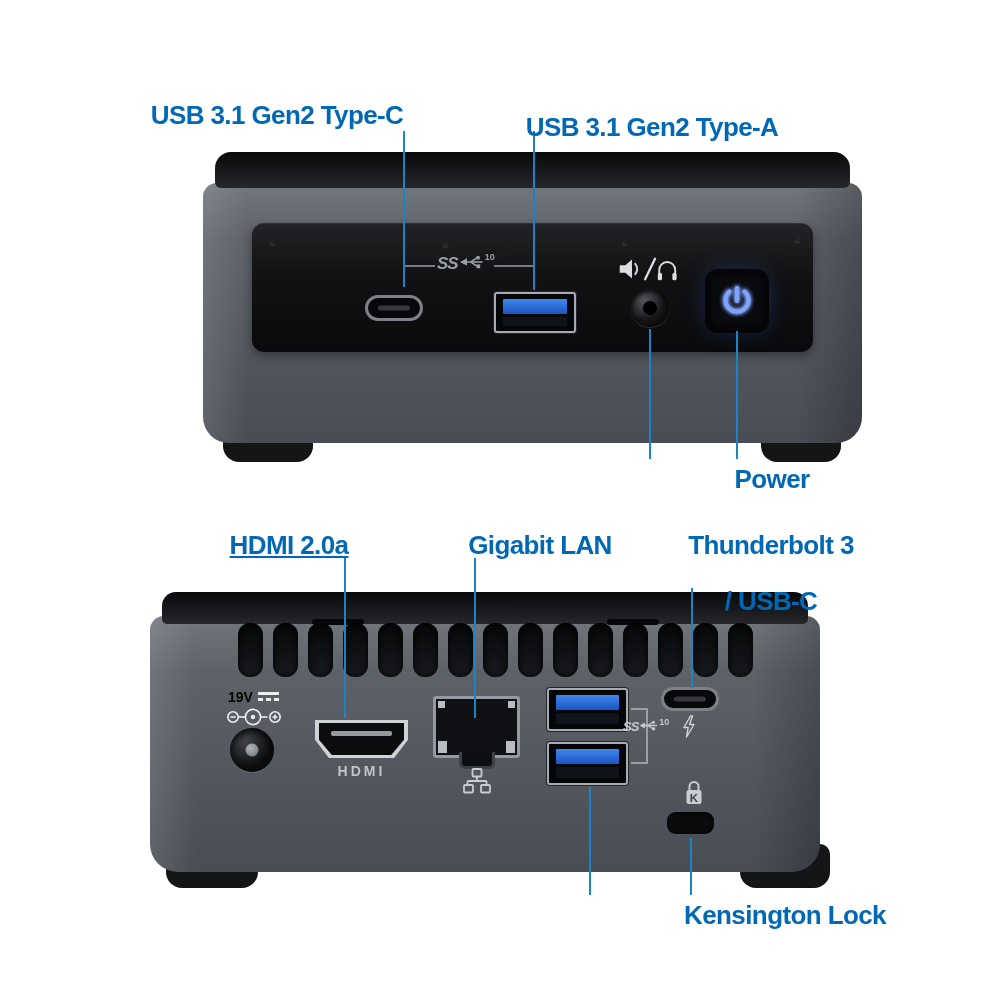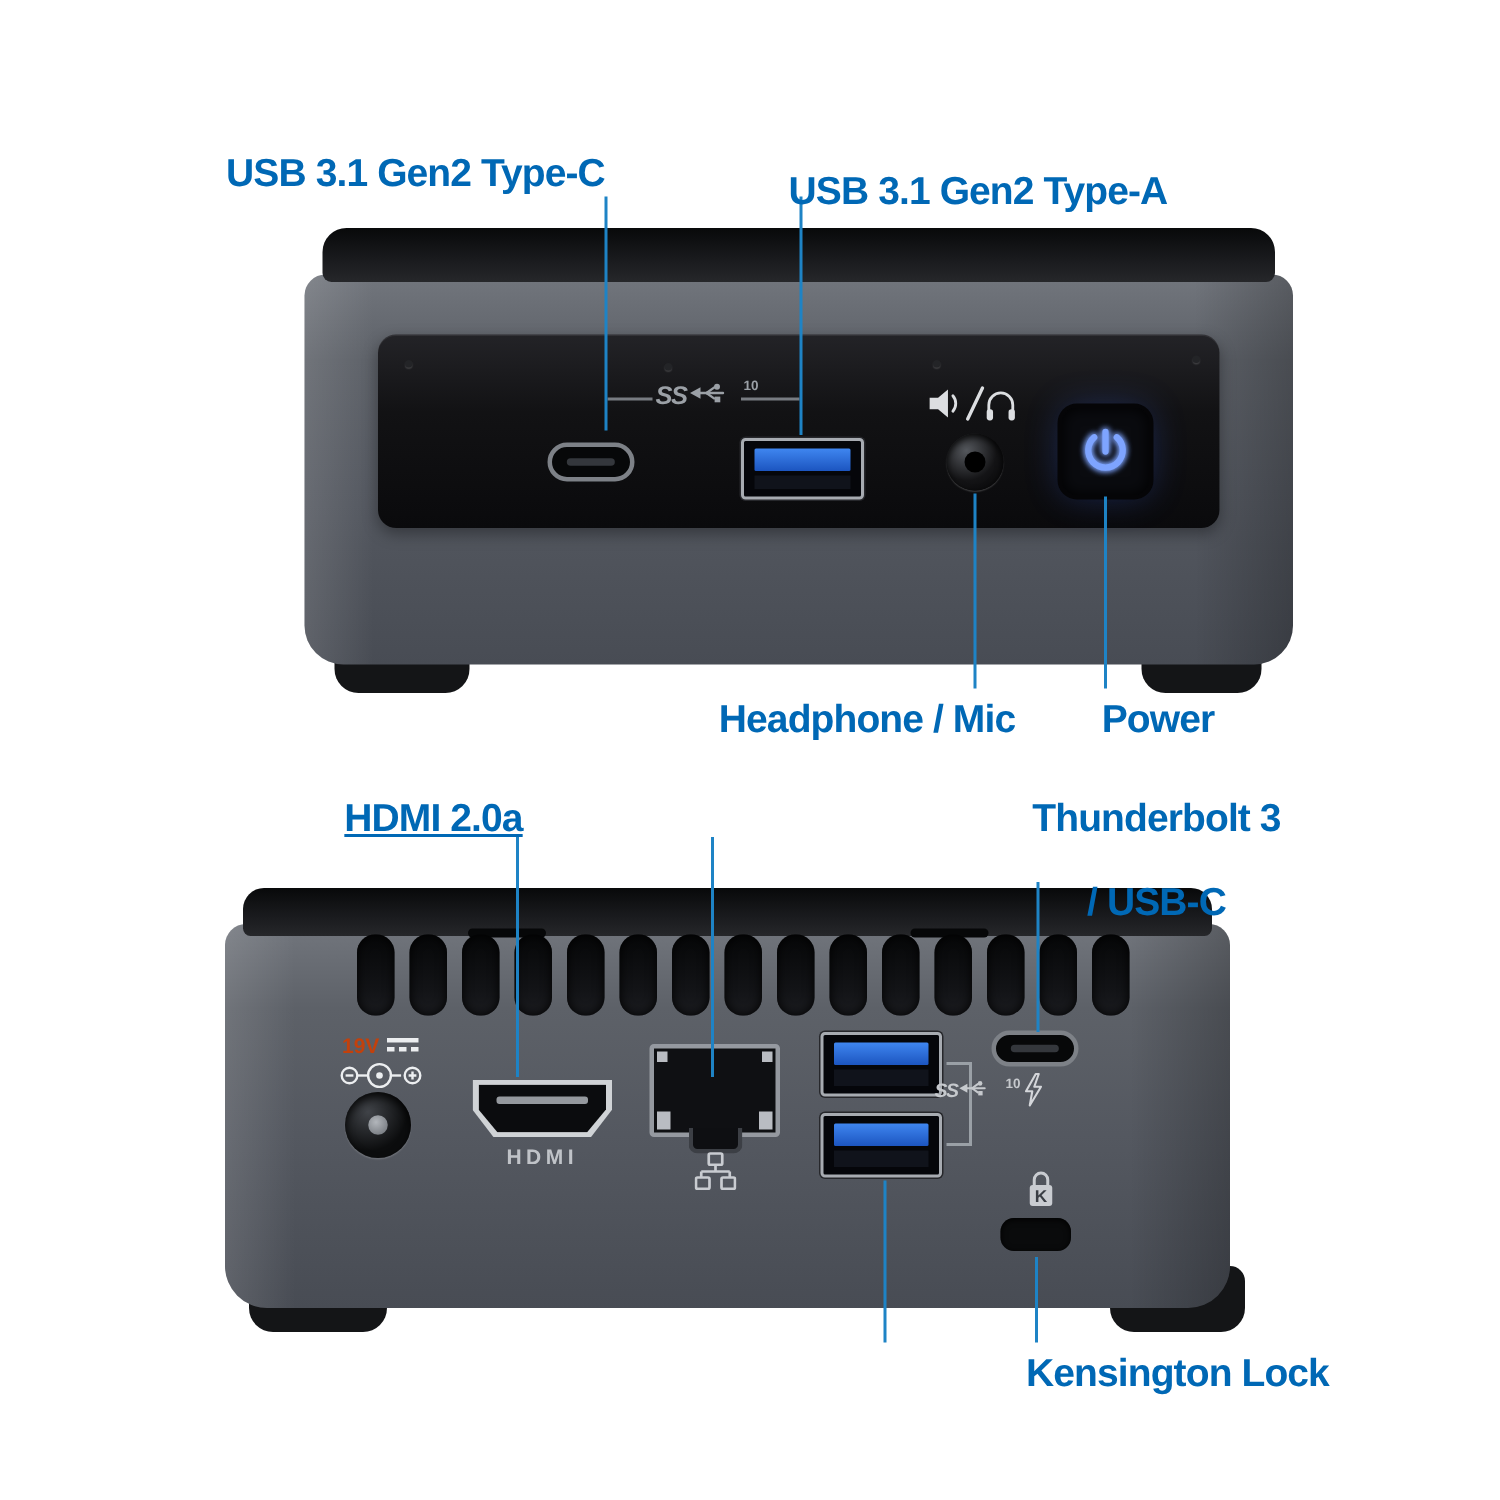--- a/index.html
+++ b/index.html
@@ -39,29 +39,29 @@
   .pwr-btn{position:absolute;background:#0a0b0f;border-radius:10px;
          box-shadow:0 0 0 3px #050507,inset 0 0 10px #000,0 0 24px rgba(64,110,255,.30);
          display:flex;align-items:center;justify-content:center;}
 
   
   .gline{position:absolute;background:#83878d;height:2px;}
   .gline-v{position:absolute;background:#9aa0a6;width:2px;}
   .ss-logo{position:absolute;display:flex;align-items:flex-start;font-style:italic;
          font-weight:700;line-height:1;z-index:2;}
   .ss-logo .ss-t{letter-spacing:-1px;}
-  .ss-logo sup{font-size:9px;font-style:normal;margin:-2px 0 0 12px;}
+  .ss-logo sup{font-size:9px;font-style:normal;margin:-2px 0 0 1px;}
 
   
   .vents{position:absolute;display:flex;gap:10px;}
   .vents i{width:25px;height:54px;border-radius:12px;display:block;
          background:linear-gradient(180deg,#060708,#131417 70%,#1b1c20);
          box-shadow:inset 0 0 7px #000;}
   .notch{position:absolute;height:6px;background:#060708;border-radius:3px;top:27px;width:52px;}
-  .dc-label{position:absolute;display:flex;align-items:flex-start;color:#c2410c;
+  .dc-label{position:absolute;display:flex;align-items:flex-start;color:#000000;
          font-weight:700;font-size:14px;line-height:1;}
   .dc-sym{display:inline-block;margin:2px 0 0 5px;}
   .dc-solid{display:block;width:21px;height:3px;background:#eceef0;margin-bottom:3px;}
   .dc-dash{display:flex;gap:3px;}
   .dc-dash b{display:block;width:5px;height:3px;background:#eceef0;}
   .barrel{position:absolute;border-radius:50%;
          background:radial-gradient(circle at 35% 30%,#404348,#0c0d0e 62%);
          box-shadow:0 1px 1px rgba(255,255,255,.15), inset 0 3px 6px rgba(0,0,0,.8);}
   .barrel::after{content:"";position:absolute;left:50%;top:50%;transform:translate(-50%,-50%);
          width:13px;height:13px;border-radius:50%;
@@ -158,24 +158,24 @@
             <path d="M20 7v13"></path>
               <path d="M12.5 10.5a11.5 11.5 0 1 0 15 0"></path>
           </g>
         </svg>
       </div>
     </div>
   </div>
 
   <div class="cline" style="left:649px;top:329px;height:130px;"></div>
   <div class="cline" style="left:736px;top:331px;height:128px;"></div>
-  <div class="lbl" style="left:578px;top:464px;">Headphone / Mic</div>
   <div class="lbl" style="left:772px;top:464px;">Power</div>
 
   <div class="lbl" style="left:289px;top:530px;text-decoration:underline;">HDMI 2.0a</div>
+  <div class="lbl" style="left:540px;top:530px;">Gigabit LAN</div>
   <div class="lbl" style="left:771px;top:530px;">Thunderbolt 3</div>
   <div class="lbl" style="left:771px;top:586px;">/ USB-C</div>
   <div class="cline" style="left:344px;top:558px;height:160px;"></div>
   <div class="cline" style="left:474px;top:558px;height:160px;"></div>
   <div class="cline" style="left:691px;top:588px;height:100px;"></div>
 
   <div class="device" style="left:150px;top:592px;width:670px;height:280px;">
     <div class="foot" style="left:16px;top:252px;width:92px;height:44px;"></div>
     <div class="foot" style="left:590px;top:252px;width:90px;height:44px;"></div>
     <div class="chassis" style="left:0;top:24px;width:670px;height:256px;border-radius:14px 14px 28px 28px;"></div>

